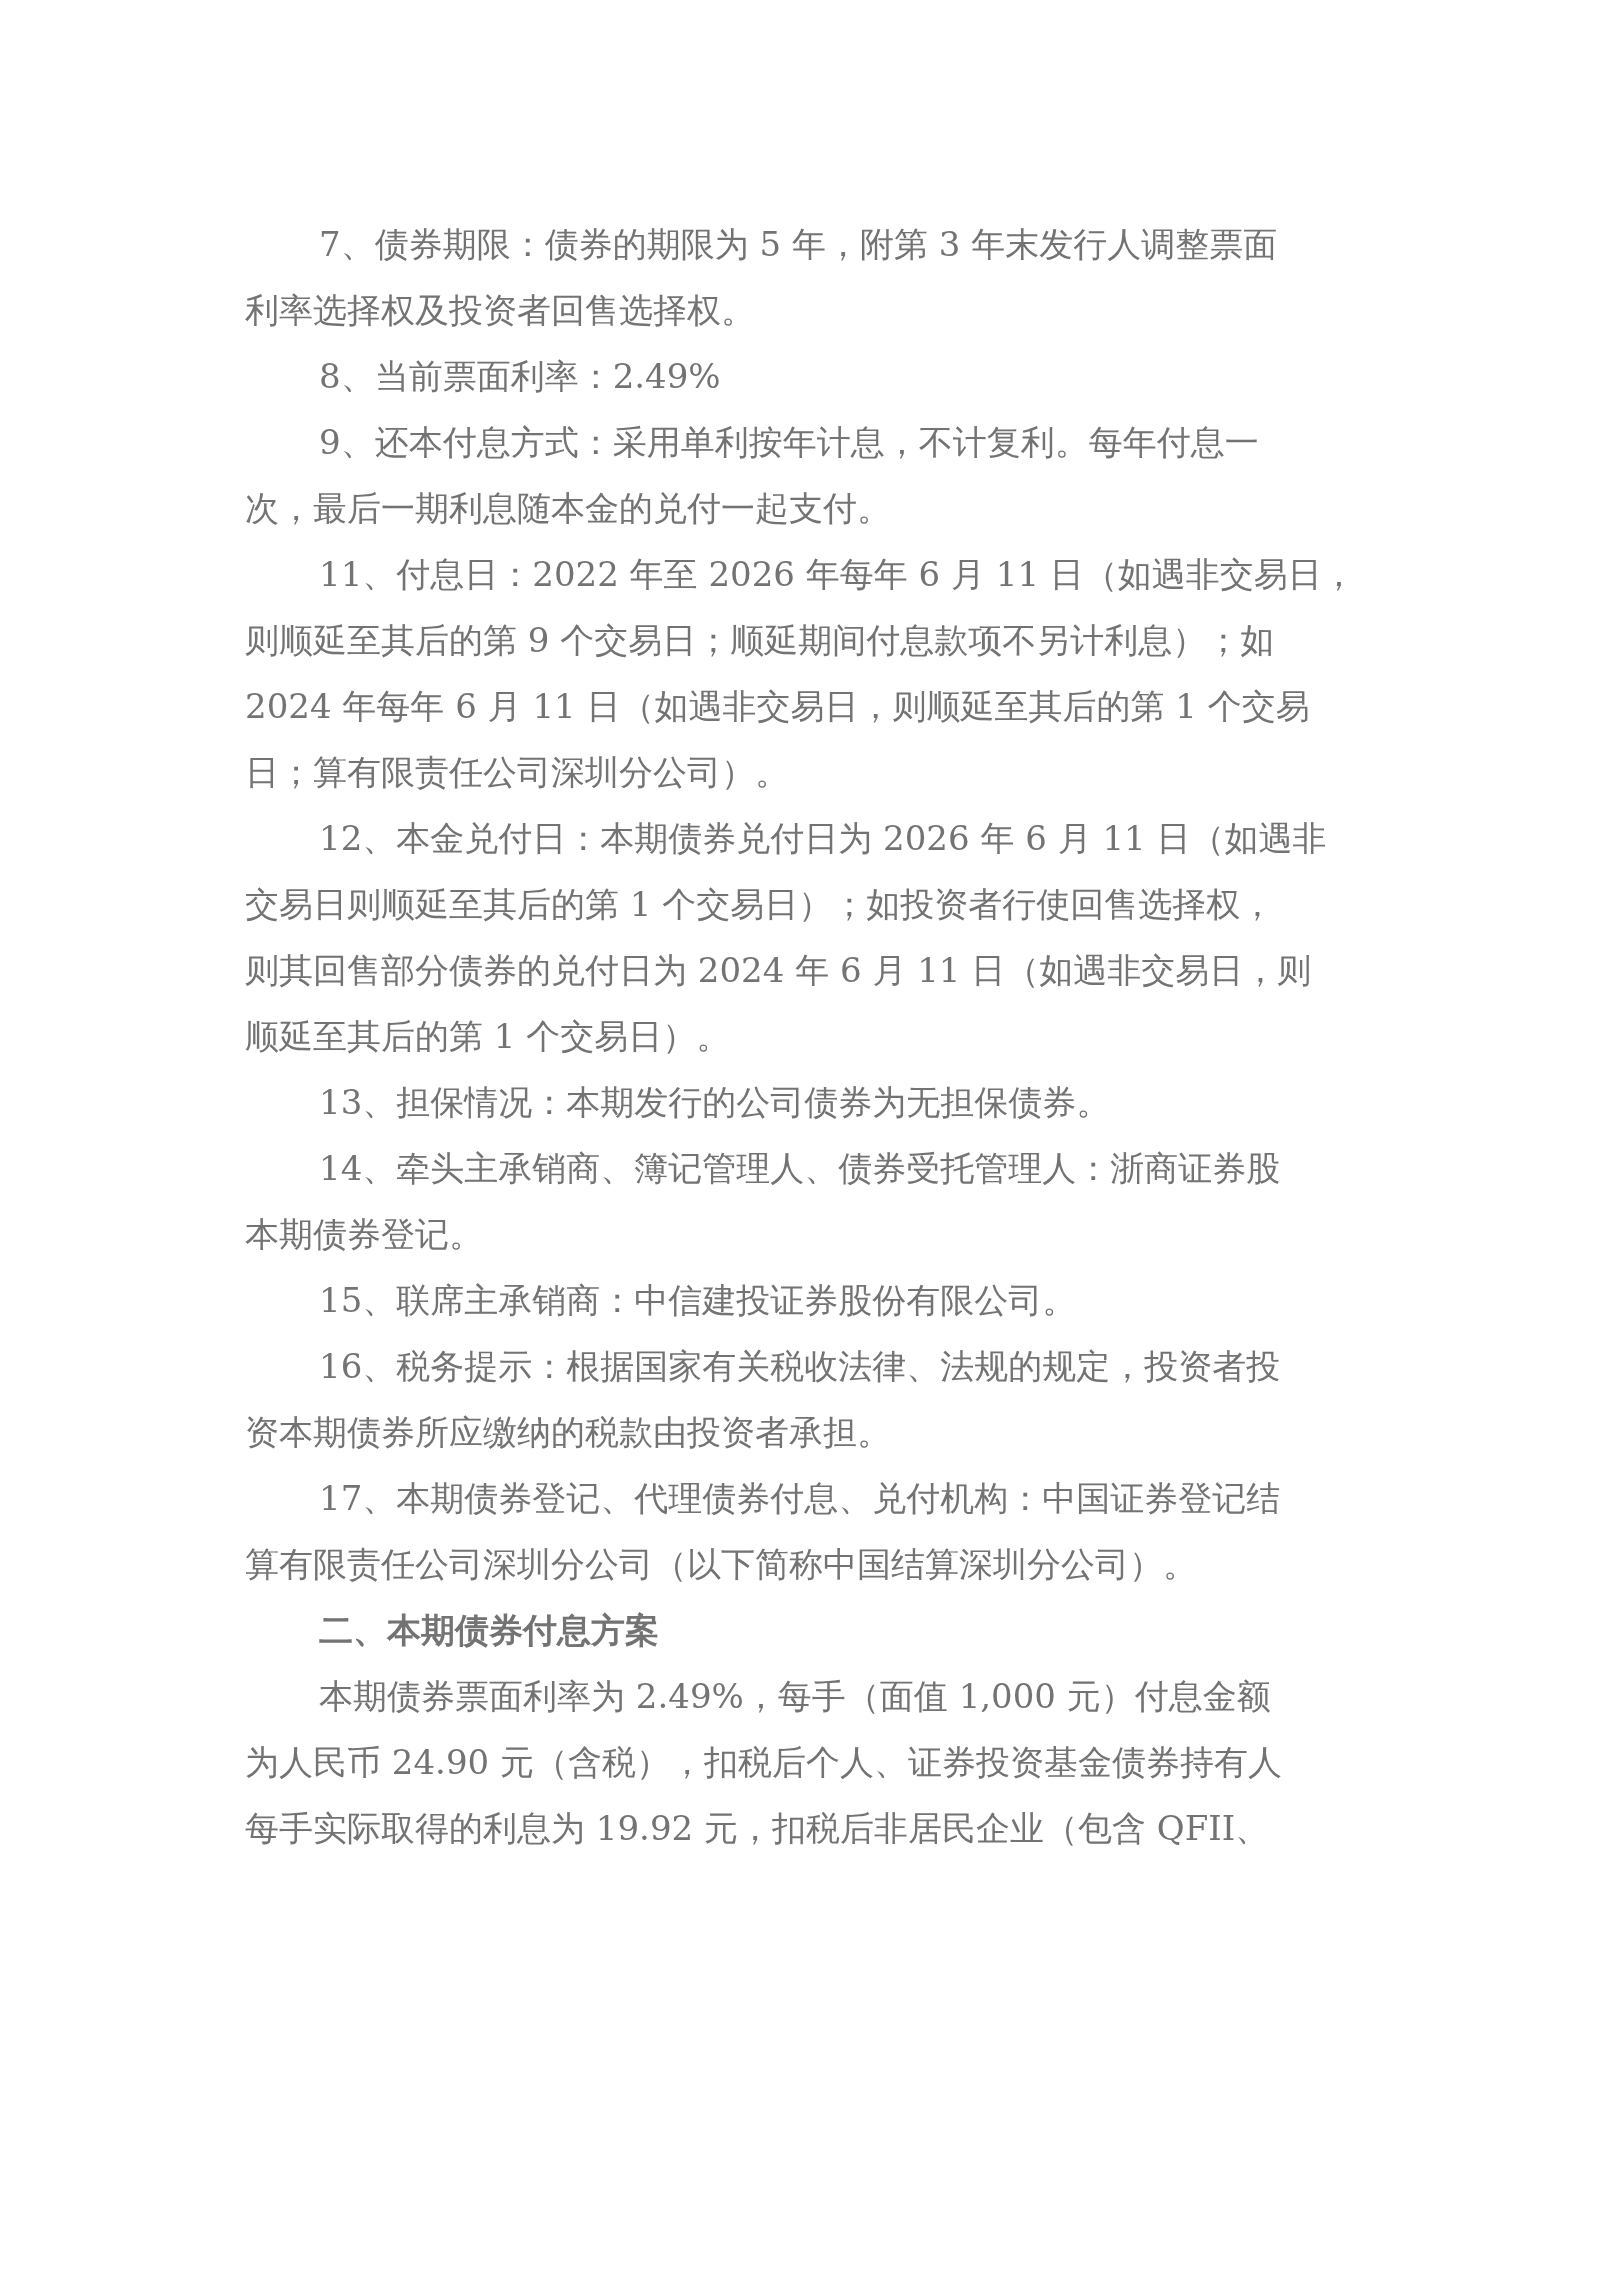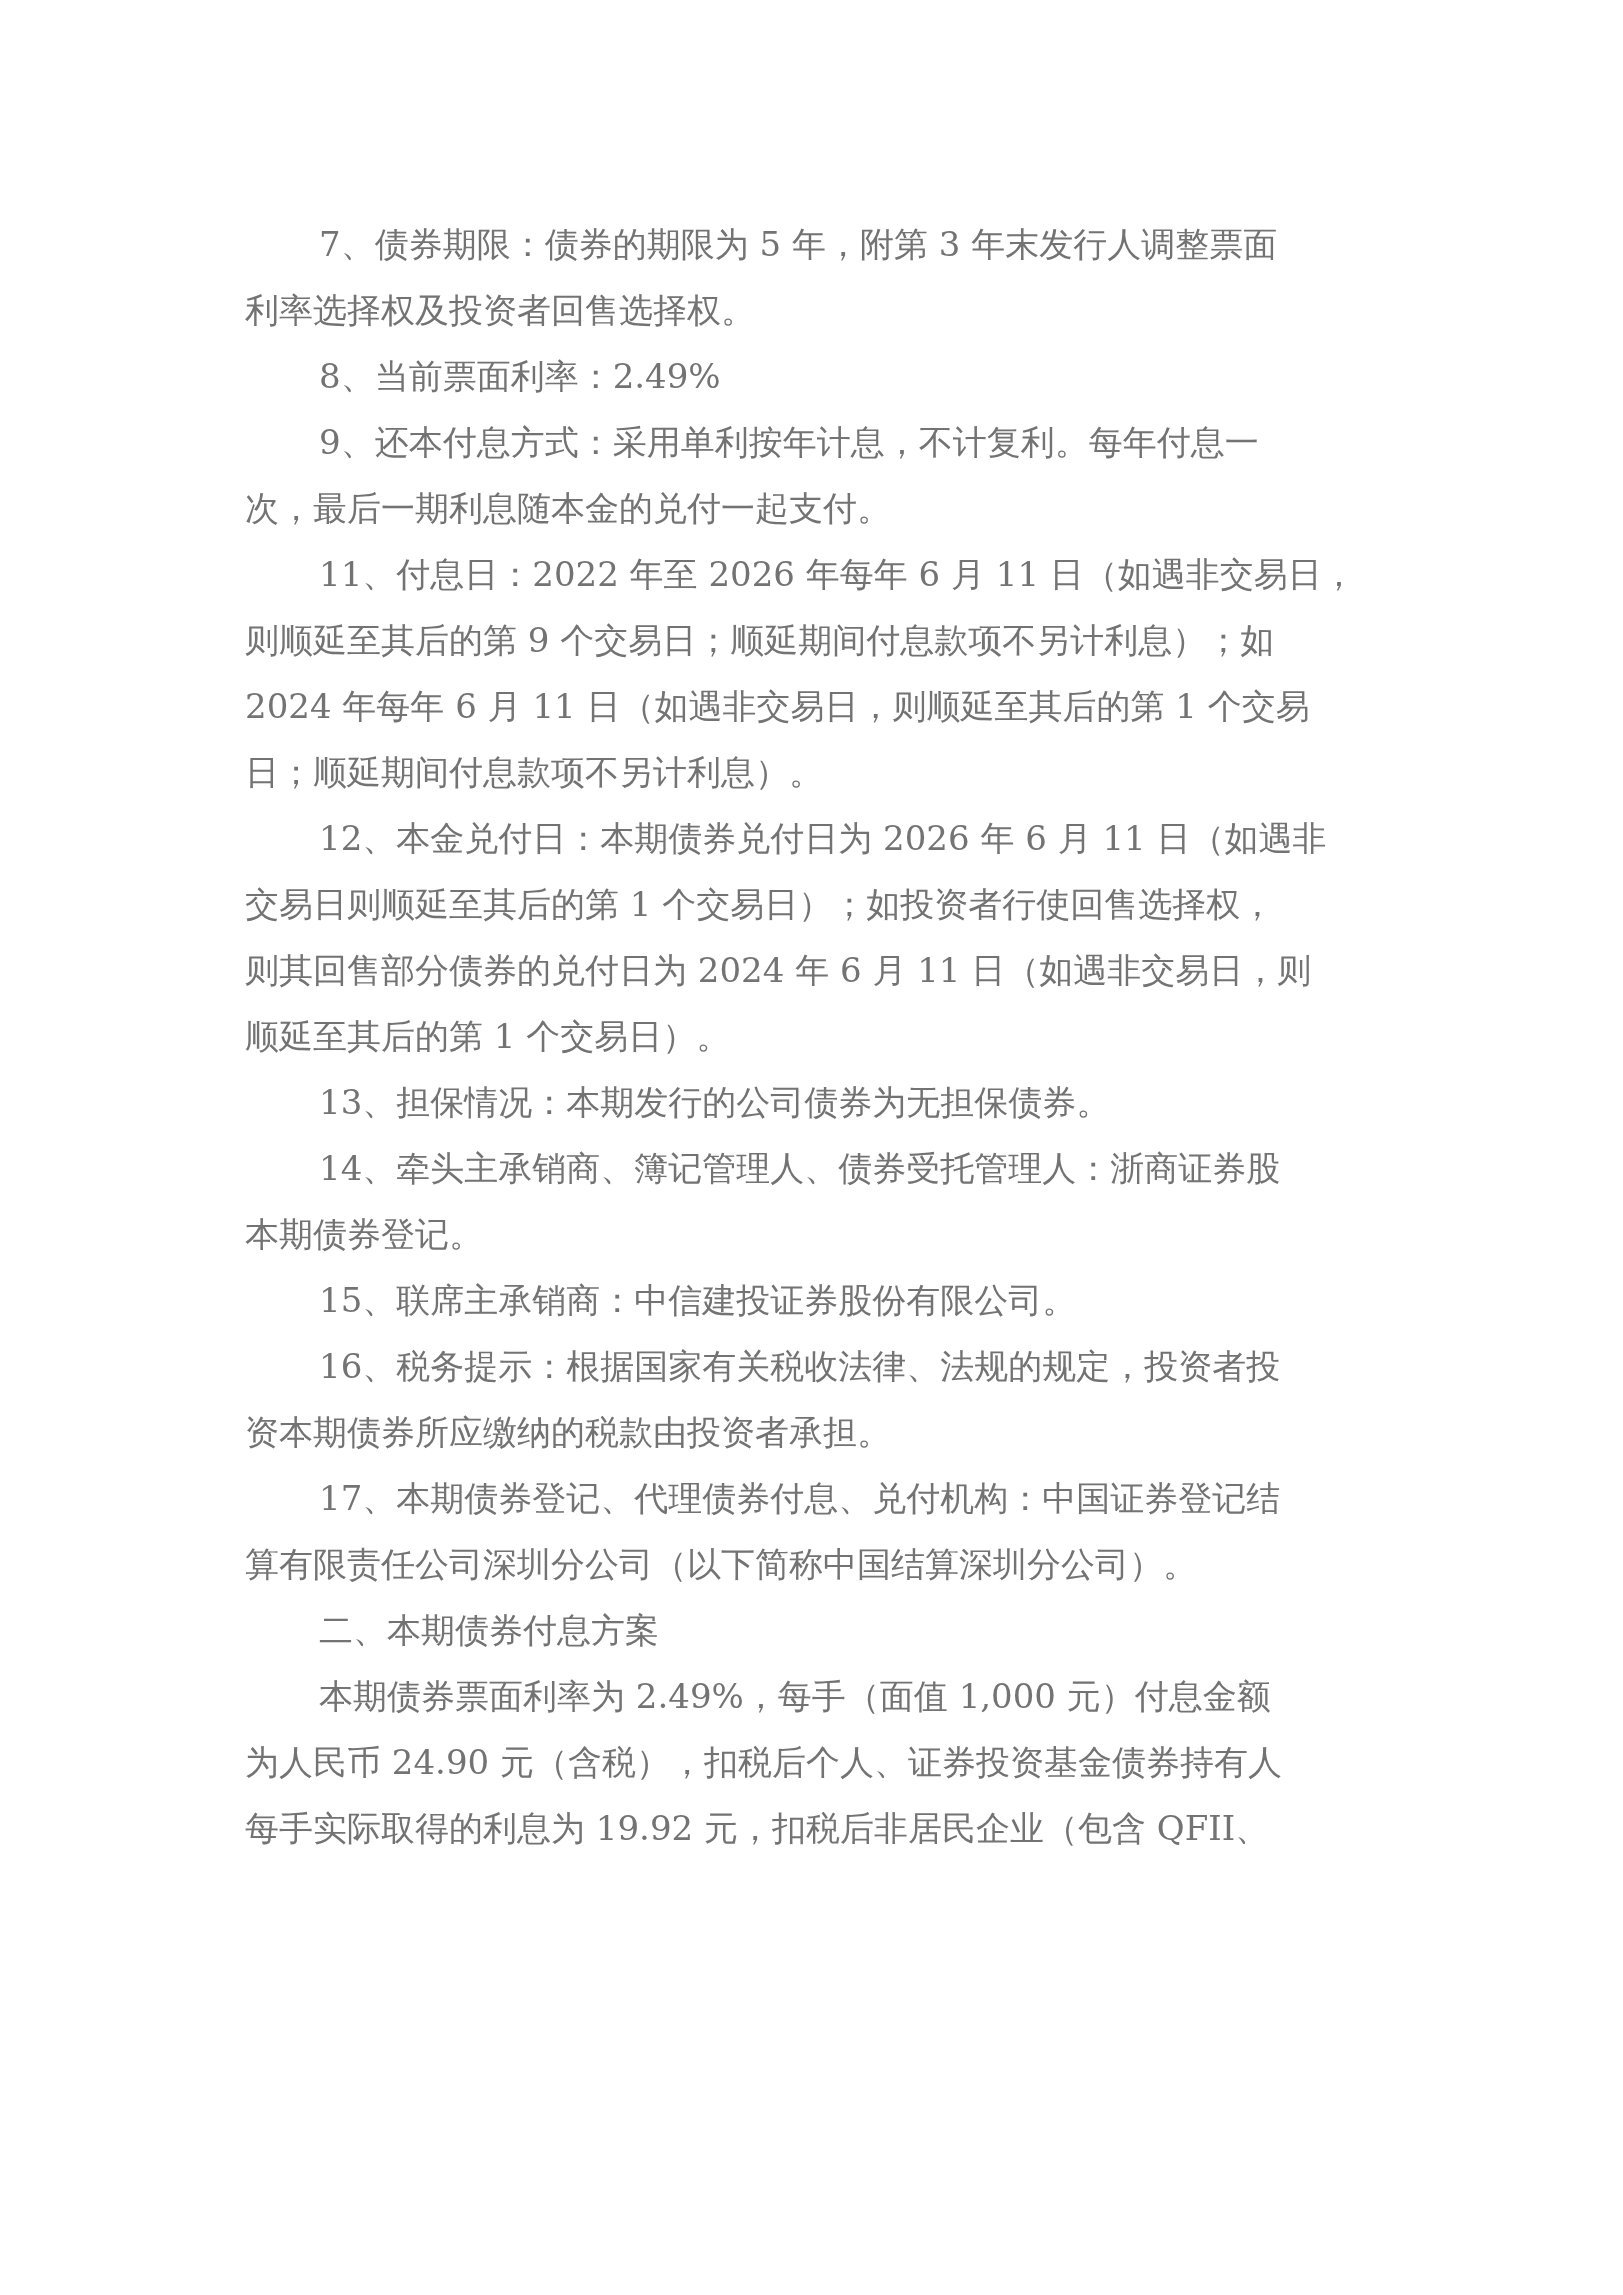--- a/index.html
+++ b/index.html
@@ -4,21 +4,21 @@
 <style>
   html, body { margin: 0; padding: 0; background: #ffffff; }
   body { width: 1623px; height: 2295px; position: relative; overflow: hidden; }
   .page {
     position: absolute; left: 245px; top: 211px; width: 1139px;
     font-family: "DejaVu Serif", "Liberation Serif", serif;
     font-size: 34px; color: #737373;
   }
   .line { height: 66px; line-height: 66px; white-space: nowrap; letter-spacing: 0px; }
   .indent { padding-left: 74px; }
-  .bold { font-weight: normal; font-family: "DejaVu Sans", "Liberation Sans", sans-serif; }
+  .bold { font-weight: bold; font-family: "DejaVu Sans", "Liberation Sans", sans-serif; }
   .para { display: block; }
 </style>
 </head>
 <body>
 
 <div class="page">
   <div class="para">
     <div class="line indent">7、债券期限：债券的期限为 5 年，附第 3 年末发行人调整票面</div>
     <div class="line">利率选择权及投资者回售选择权。</div>
   </div>
@@ -26,21 +26,21 @@
     <div class="line indent">8、当前票面利率：2.49%</div>
   </div>
   <div class="para">
     <div class="line indent">9、还本付息方式：采用单利按年计息，不计复利。每年付息一</div>
     <div class="line">次，最后一期利息随本金的兑付一起支付。</div>
   </div>
   <div class="para">
     <div class="line indent">11、付息日：2022 年至 2026 年每年 6 月 11 日（如遇非交易日，</div>
     <div class="line">则顺延至其后的第 9 个交易日；顺延期间付息款项不另计利息）；如</div>
     <div class="line">2024 年每年 6 月 11 日（如遇非交易日，则顺延至其后的第 1 个交易</div>
-    <div class="line">日；顺延期间付息款项不另计利息）。</div>
+    <div class="line">日；算有限责任公司深圳分公司）。</div>
   </div>
   <div class="para">
     <div class="line indent">12、本金兑付日：本期债券兑付日为 2026 年 6 月 11 日（如遇非</div>
     <div class="line">交易日则顺延至其后的第 1 个交易日）；如投资者行使回售选择权，</div>
     <div class="line">则其回售部分债券的兑付日为 2024 年 6 月 11 日（如遇非交易日，则</div>
     <div class="line">顺延至其后的第 1 个交易日）。</div>
   </div>
   <div class="para">
     <div class="line indent">13、担保情况：本期发行的公司债券为无担保债券。</div>
   </div>

